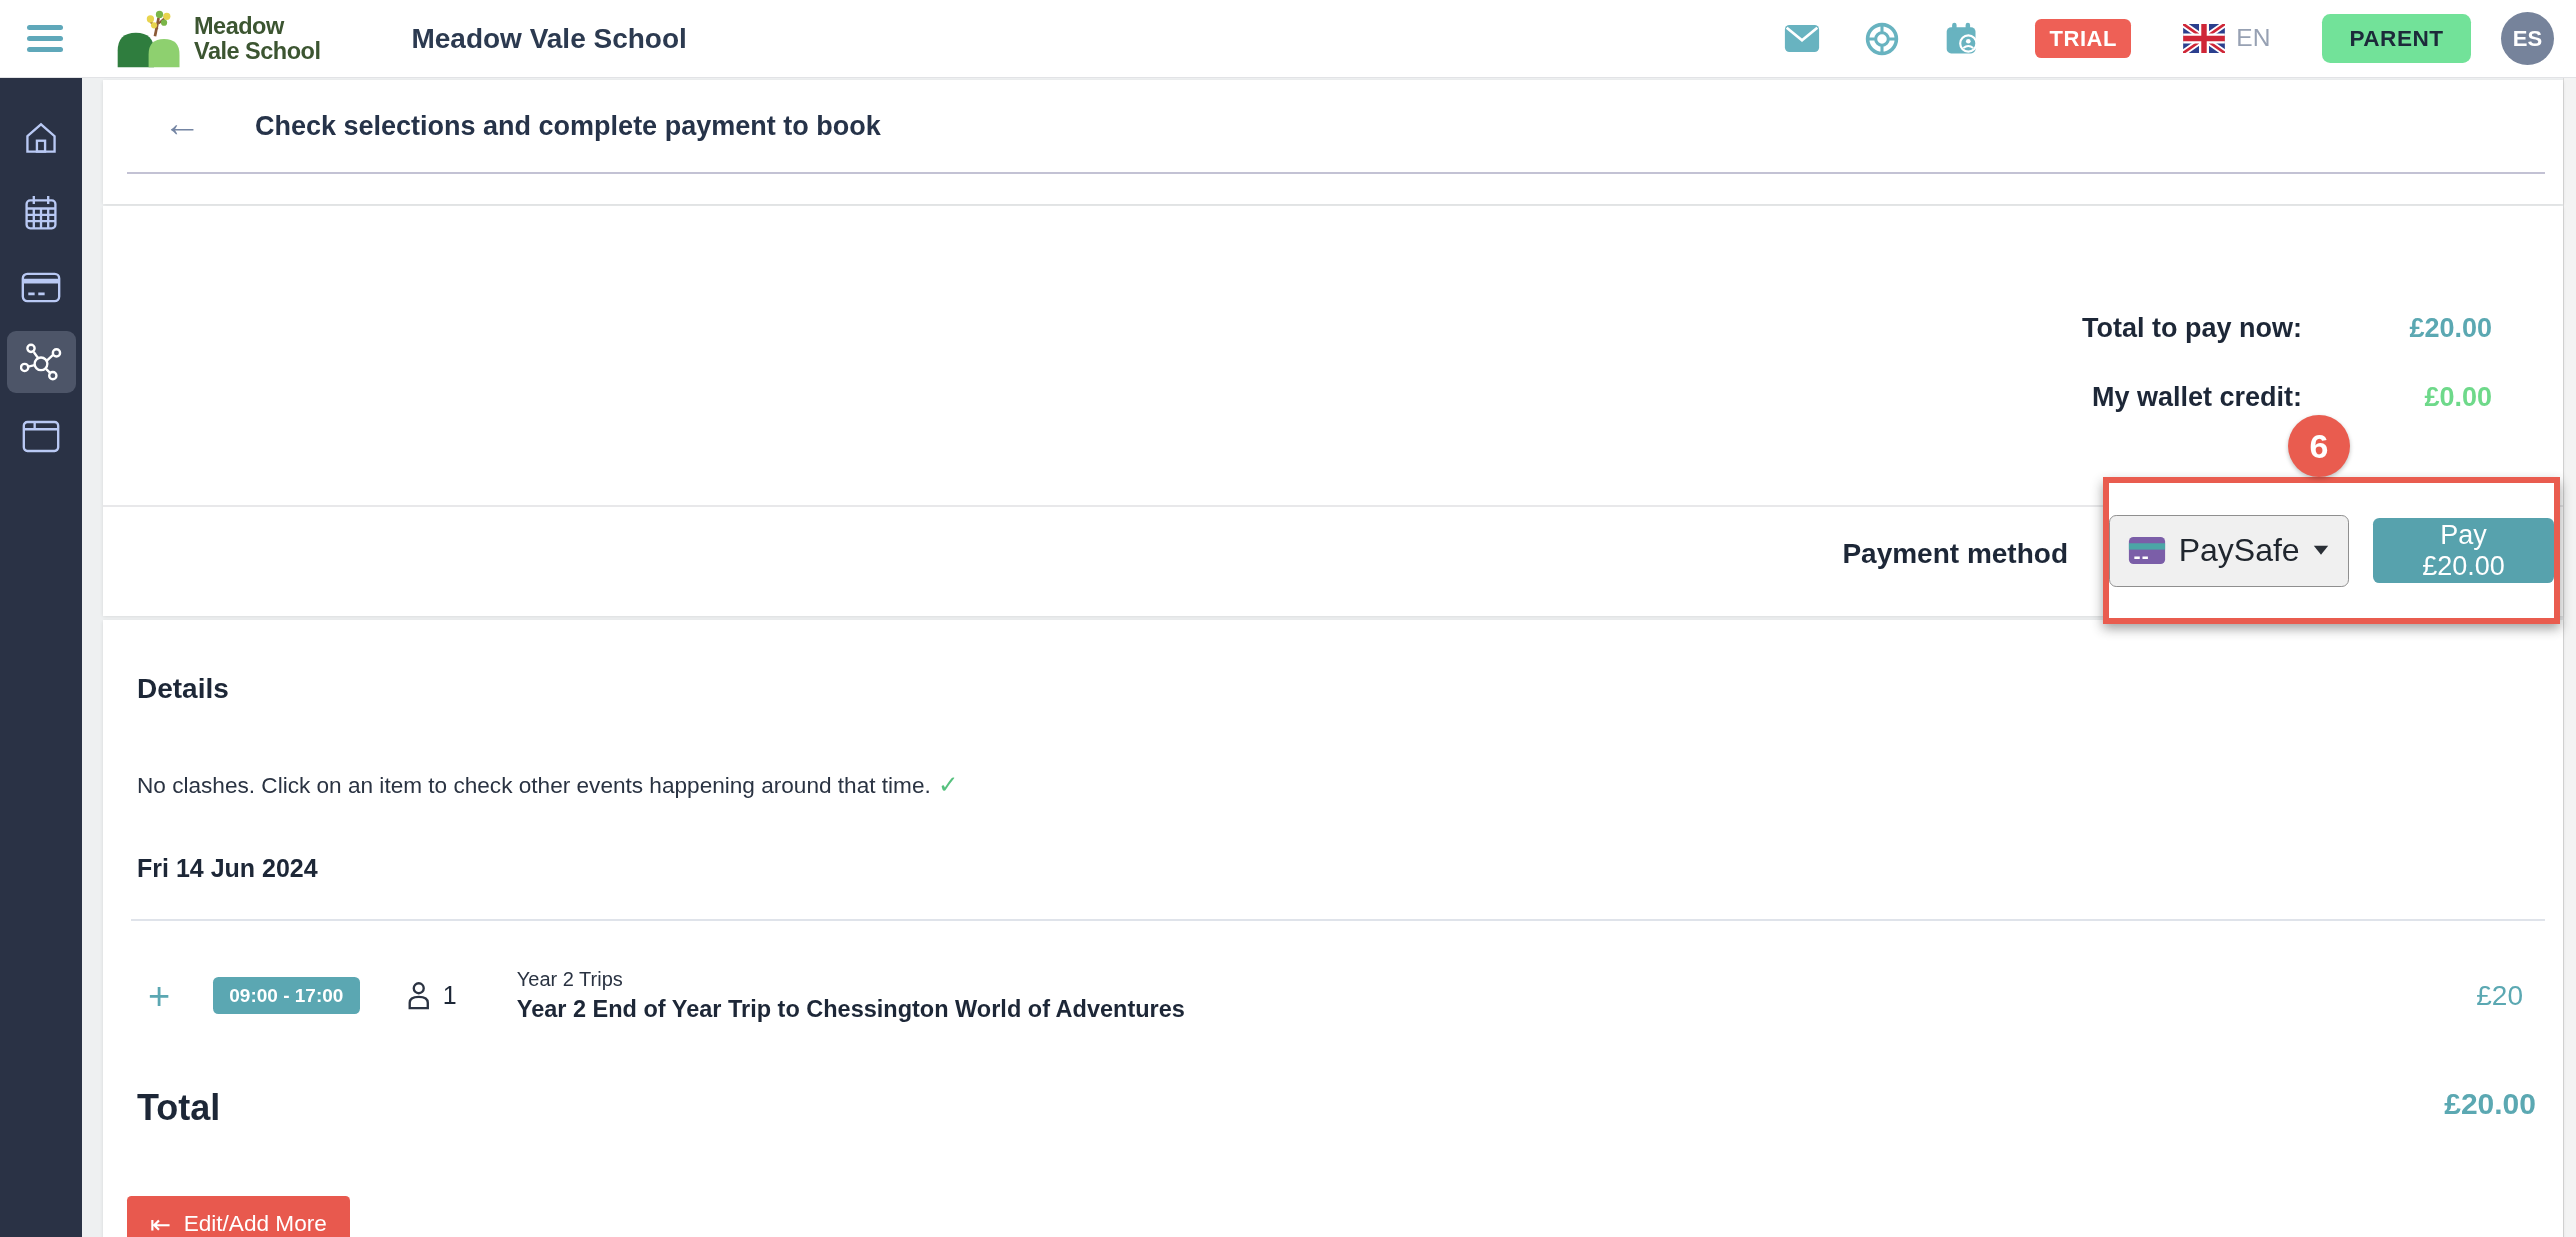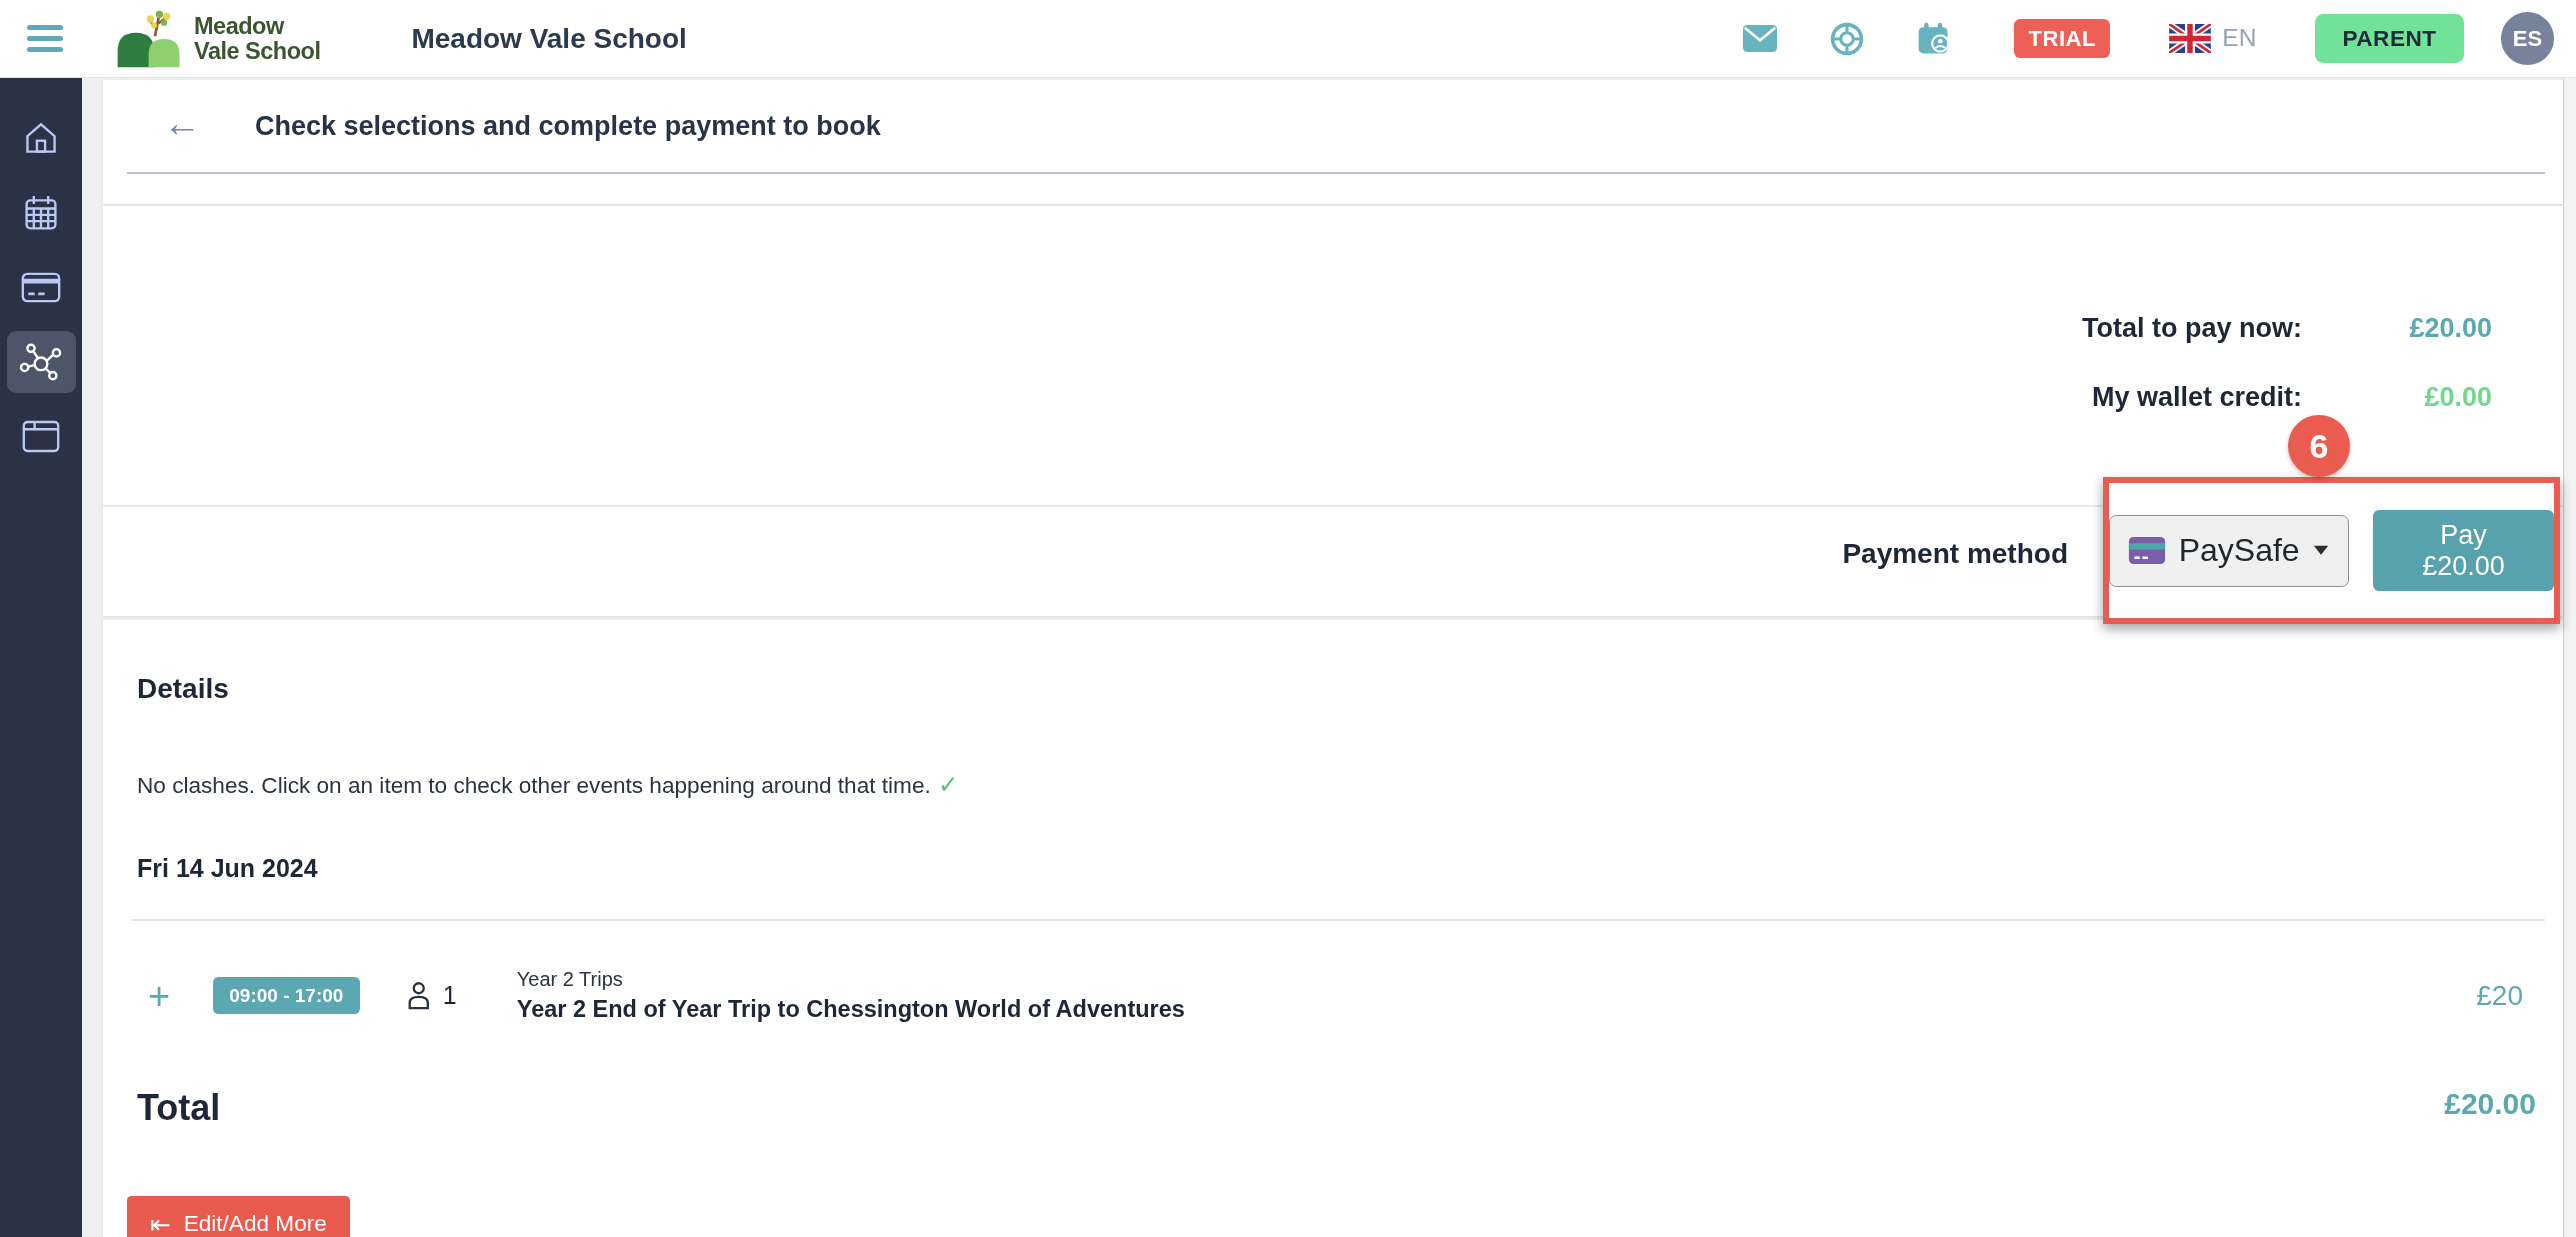--- a/index.html
+++ b/index.html
@@ -16,21 +16,21 @@
   .topbar {
     position:absolute; left:0; top:0; width:2576px; height:78px;
     background:#ffffff; border-bottom:1.8px solid #e2e3e6;
     display:flex; align-items:center; z-index:30;
   }
   .hamburger { margin-left:27px; width:36px; cursor:pointer; }
   .hamburger span { display:block; height:4.5px; background:#5fa8ba; border-radius:2.7px; margin:6.3px 0; }
   .logo-wrap { display:flex; align-items:center; margin-left:51px; gap:9px; }
   .logo-text { color:#3c5531; font-weight:bold; font-size:23.5px; line-height:24.5px; letter-spacing:-0.5px; }
   .page-title { margin-left:91px; font-size:28px; font-weight:600; color:#2c3a50; }
-  .topbar-right { margin-left:auto; display:flex; align-items:center; margin-right:22px;gap:7px; }
+  .topbar-right { margin-left:auto; display:flex; align-items:center; margin-right:22px; }
   .tb-icon { width:40px; height:40px; display:flex; align-items:center; justify-content:center; margin:0 20px; cursor:pointer; }
   .trial-badge {
     background:#ee6056; color:#fff; font-weight:bold; font-size:22px;
     border-radius:6.3px; padding:6.3px 14.5px; margin:0 25px 0 33px; letter-spacing:0.5px;
   }
   .lang { display:flex; gap:11px; margin:0 27px; cursor:pointer; }
   .lang-code { font-size:24.5px; color:#97a1b3; }
   .parent-btn {
     background:#72e299; color:#1c2a3a; font-weight:bold; font-size:22.6px;
     border:none; border-radius:8.2px; padding:11.8px 27px; margin:0 25px; letter-spacing:0.5px; cursor:pointer;
@@ -102,21 +102,21 @@
     background:#fff; border:6.3px solid #e95c4f; z-index:50;
     box-shadow:0 4.5px 11px rgba(40,40,40,0.45);
     display:flex; align-items:center; justify-content:center; gap:23.5px;
   }
   .paysafe-select {
     height:72px; background:#f0f0f0; border:1.8px solid #8f8f8f; border-radius:7.2px;
     display:flex; align-items:center; padding:0 18px; gap:12.7px; cursor:pointer;
   }
   .paysafe-text { font-size:32px; color:#20262e; }
   .pay-btn {
-    height:81px; background:#57a2ad; color:#fff; border:none; border-radius:6.3px;
+    height:65px; background:#57a2ad; color:#fff; border:none; border-radius:6.3px;
     font-size:27px; font-family:"Liberation Sans",sans-serif; padding:0 23.5px; cursor:pointer;
   }
 
   
   .details-heading { position:absolute; left:34px; top:53px; font-size:28px; font-weight:bold; color:#1d2737; }
   .clash-note { position:absolute; left:34px; top:150px; font-size:22.6px; color:#2a3342; }
   .clash-check { color:#56c17e; font-size:24.5px; margin-left:7.2px; }
   .date-header { position:absolute; left:34px; top:234px; font-size:25px; font-weight:bold; color:#1d2737; }
   .date-divider { position:absolute; left:28px; top:299px; width:2414px; height:1.8px; background:#dfe3ea; }
 

